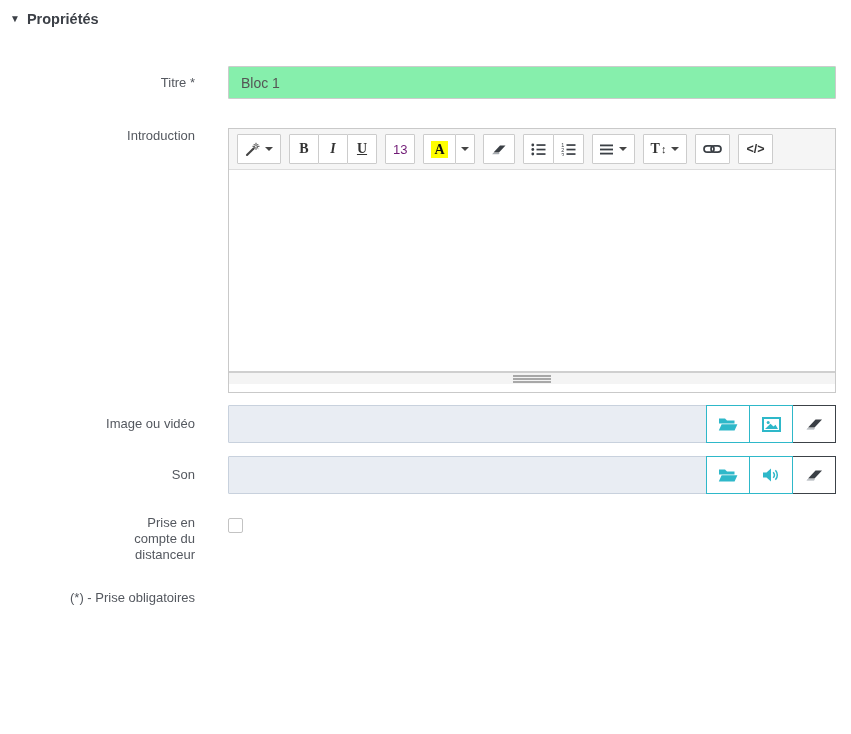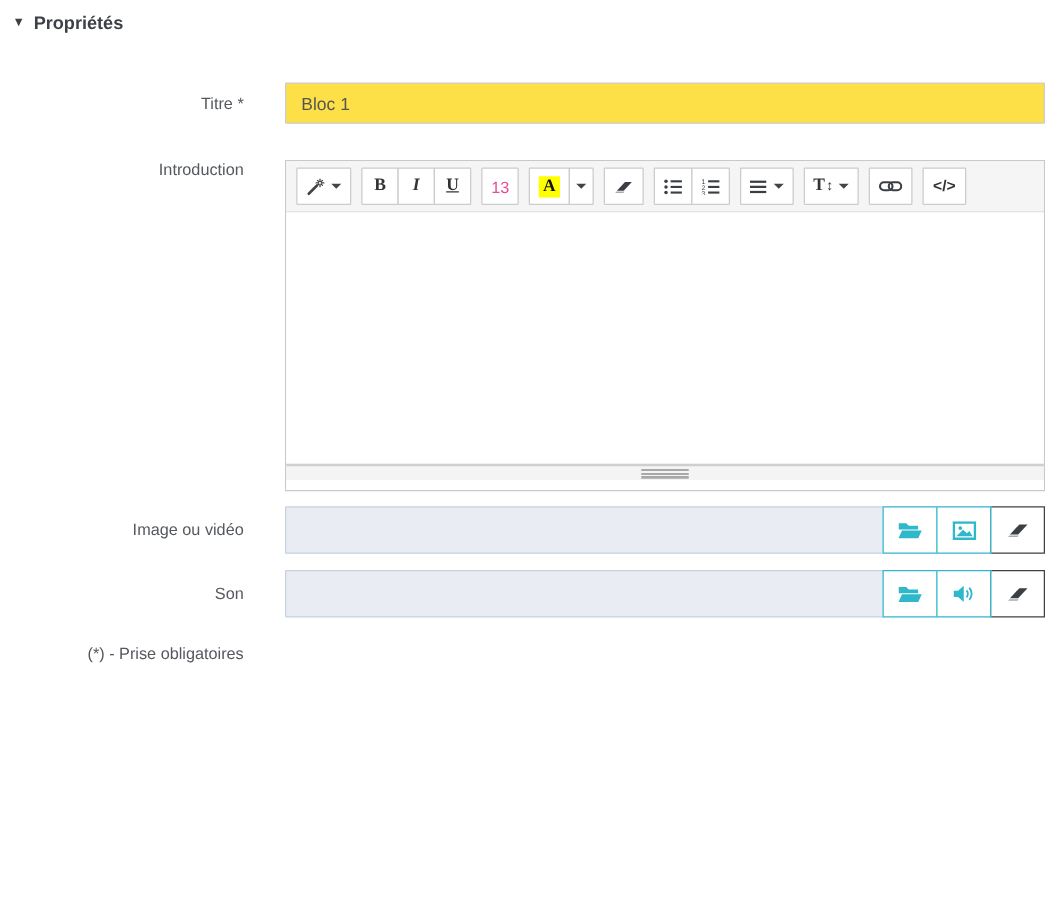--- a/index.html
+++ b/index.html
@@ -55,21 +55,21 @@
 
   
   .text-input {
     width: 100%; height: 33px;
     border: 1px solid #cccccc;
     font-family: "Liberation Sans", sans-serif;
     font-size: 14px; color: #555;
     padding: 0 12px;
     outline: none;
     border-radius: 1px;
-    background: #fde047;
+    background: #86efac;
   }
 
   
   .editor {
     border: 1px solid #c9c9c9;
     background: #fff;
     width: 608px;
   }
   .editor-toolbar {
     background: #f5f5f5;
@@ -85,21 +85,21 @@
     display: inline-flex; align-items: center; justify-content: center;
     padding: 0 7px;
     font-size: 14px; color: #333;
     cursor: pointer;
     border-radius: 1px;
   }
   .btn-group .tb-btn + .tb-btn { margin-left: -1px; }
   .serif { font-family: "Liberation Serif", serif; font-weight: bold; }
   .it { font-style: italic; }
   .un { text-decoration: underline; }
-  .fsize { font-size: 13px; color: #ec4899; }
+  .fsize { font-size: 13px; color: #701a75; }
   .caret {
     width: 0; height: 0;
     border-left: 4px solid transparent; border-right: 4px solid transparent;
     border-top: 4px solid #444;
     display: inline-block;
   }
   .tb-btn .caret { margin-left: 5px; }
   .caret-only { padding: 0 5px; min-width: 19px; }
   .caret-only .caret { margin-left: 0; }
   .color-A {
@@ -367,19 +367,25 @@
               <polygon points="1.5,13.6 9,13.6 10,12.3 2.5,12.3" fill="#a6abb1"></polygon>
             </svg>
           </span>
         </div>
       </div>
     </div>
   </div>
 
 
 
+  <div class="row row-dist">
+    <div class="lbl">Prise en compte du distanceur</div>
+    <div>
+      <span class="checkbox">✔</span>
+    </div>
+  </div>
 
   <div class="row row-footnote">
     <div class="lbl">(*) - Prise obligatoires</div>
     <div></div>
   </div>
 
 </div>
 
 </body></html>

